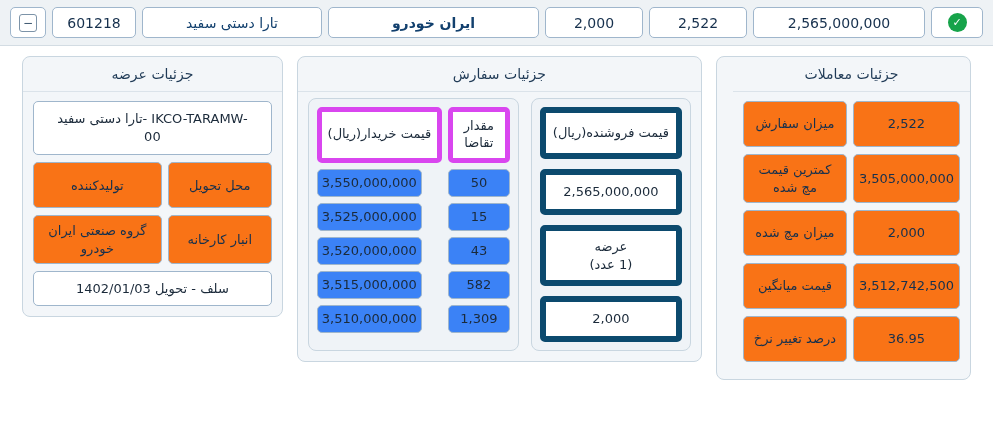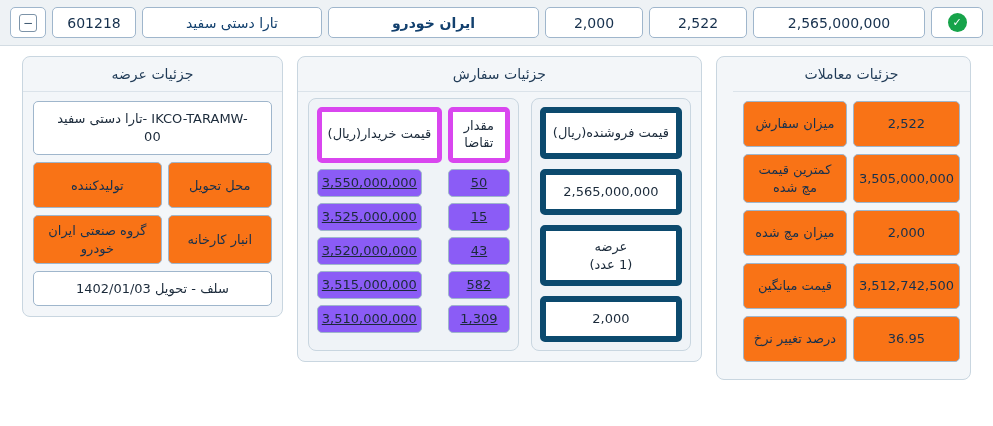--- a/index.html
+++ b/index.html
@@ -146,28 +146,27 @@
     line-height: 1.3;
   }
   .hcell.qty   { flex: 0 0 62px; }
   .hcell.price { flex: 1 1 auto; }
   .orow {
     display: flex;
     gap: 6px;
     margin-top: 6px;
   }
   .orow .ocell {
-    background: #8b5cf6;
+    background: #3b82f6;
     border: 1px solid #9fb6cc;
     border-radius: 5px;
     font-size: 13px;
     display:flex; align-items:center; justify-content:center;
     padding: 5px 4px;
     min-height: 28px;
-    text-decoration: underline;
   }
   .ocell.qty   { flex: 0 0 62px; margin-left: 20px; }
   .ocell.price { flex: 1 1 auto; }
 
   .sbox {
     background: #fff;
     border: 6px solid #0c4a6e;
     border-radius: 5px;
     font-size: 13px;
     display:flex; align-items:center; justify-content:center;

